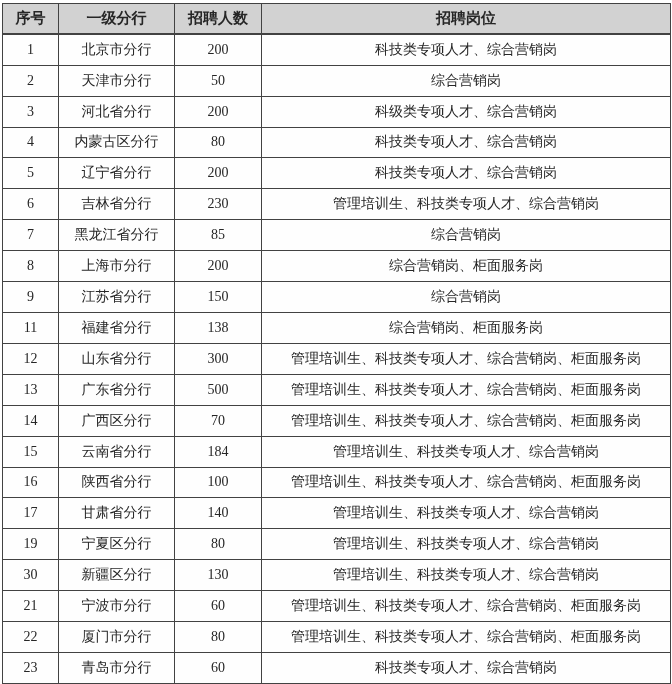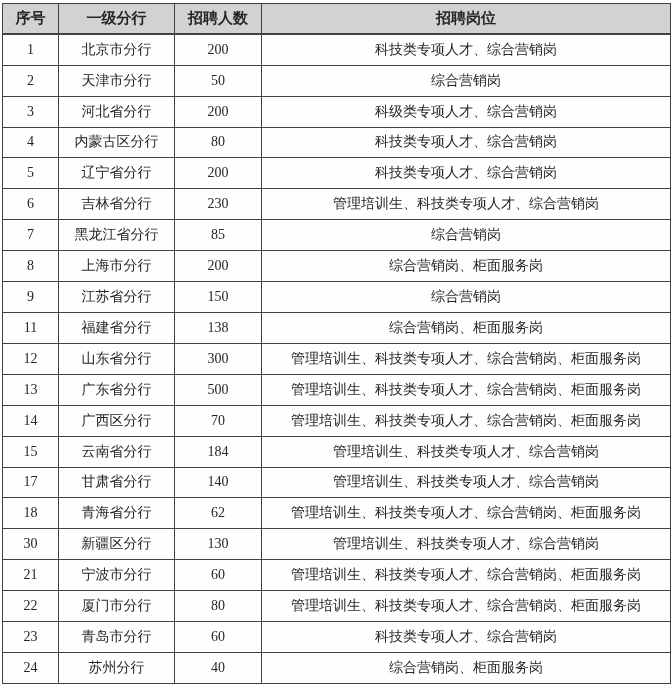--- a/index.html
+++ b/index.html
@@ -146,30 +146,36 @@
           <td>70</td>
           <td>管理培训生、科技类专项人才、综合营销岗、柜面服务岗</td>
         </tr>
         <tr>
           <td>15</td>
           <td>云南省分行</td>
           <td>184</td>
           <td>管理培训生、科技类专项人才、综合营销岗</td>
         </tr>
         <tr>
+          <td>16</td>
+          <td>陕西省分行</td>
+          <td>100</td>
+          <td>管理培训生、科技类专项人才、综合营销岗、柜面服务岗</td>
+        </tr>
+        <tr>
           <td>17</td>
           <td>甘肃省分行</td>
           <td>140</td>
           <td>管理培训生、科技类专项人才、综合营销岗</td>
         </tr>
         <tr>
-          <td>18</td>
-          <td>青海省分行</td>
-          <td>62</td>
-          <td>管理培训生、科技类专项人才、综合营销岗、柜面服务岗</td>
+          <td>19</td>
+          <td>宁夏区分行</td>
+          <td>80</td>
+          <td>管理培训生、科技类专项人才、综合营销岗</td>
         </tr>
         <tr>
           <td>30</td>
           <td>新疆区分行</td>
           <td>130</td>
           <td>管理培训生、科技类专项人才、综合营销岗</td>
         </tr>
         <tr>
           <td>21</td>
           <td>宁波市分行</td>
@@ -180,22 +186,16 @@
           <td>22</td>
           <td>厦门市分行</td>
           <td>80</td>
           <td>管理培训生、科技类专项人才、综合营销岗、柜面服务岗</td>
         </tr>
         <tr>
           <td>23</td>
           <td>青岛市分行</td>
           <td>60</td>
           <td>科技类专项人才、综合营销岗</td>
-        </tr>
-        <tr>
-          <td>24</td>
-          <td>苏州分行</td>
-          <td>40</td>
-          <td>综合营销岗、柜面服务岗</td>
         </tr>
       </tbody>
   </table>
 </div>
 
 </body></html>

